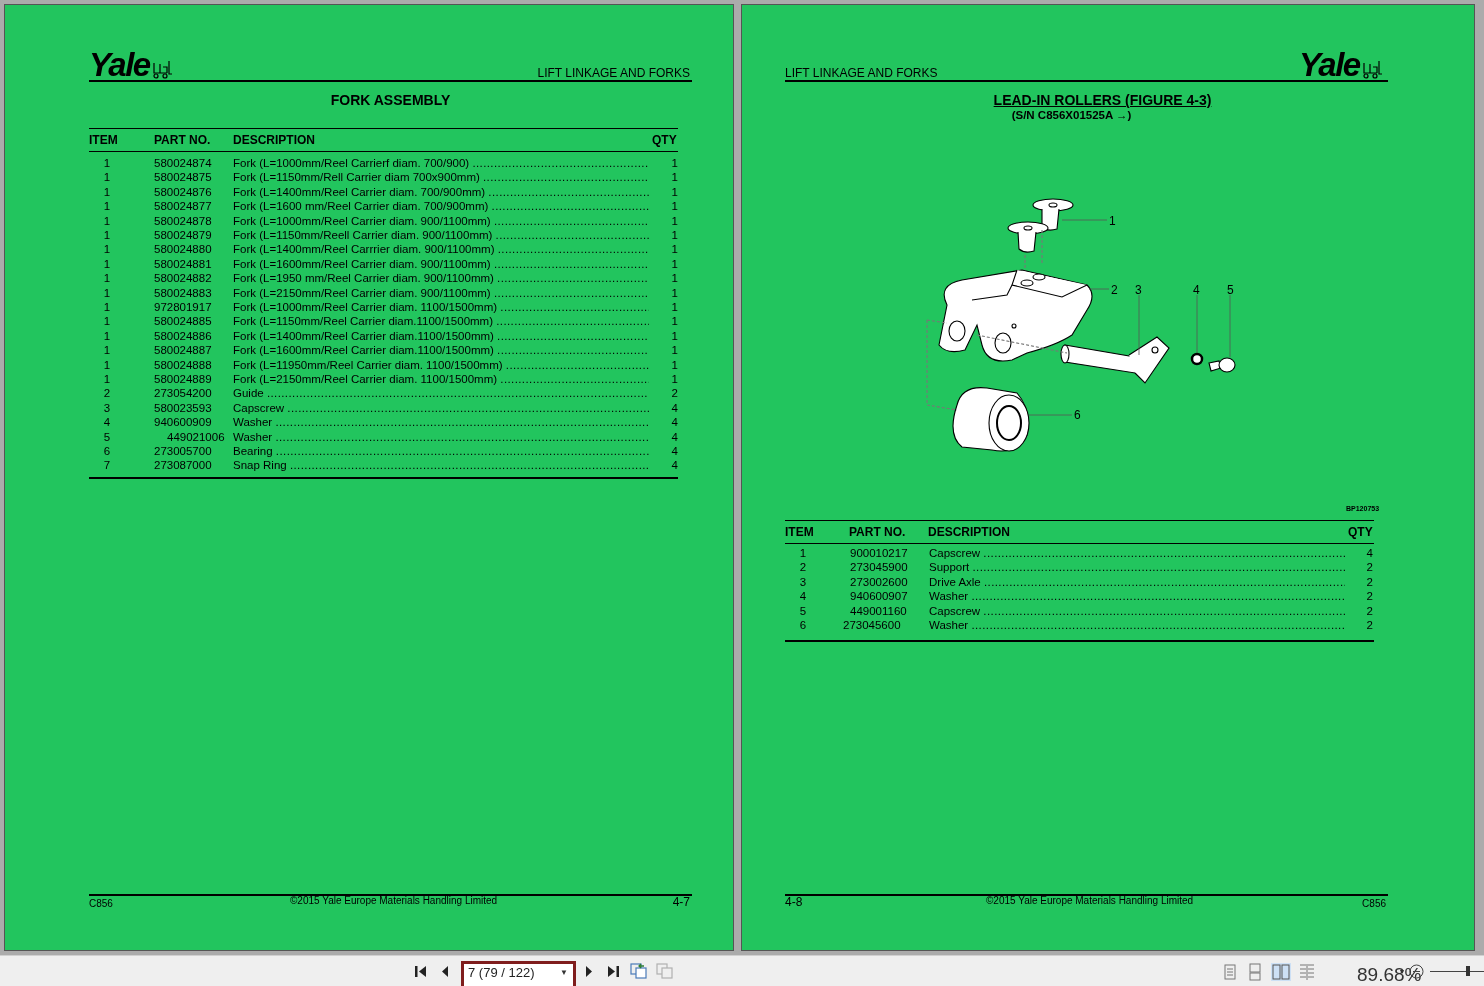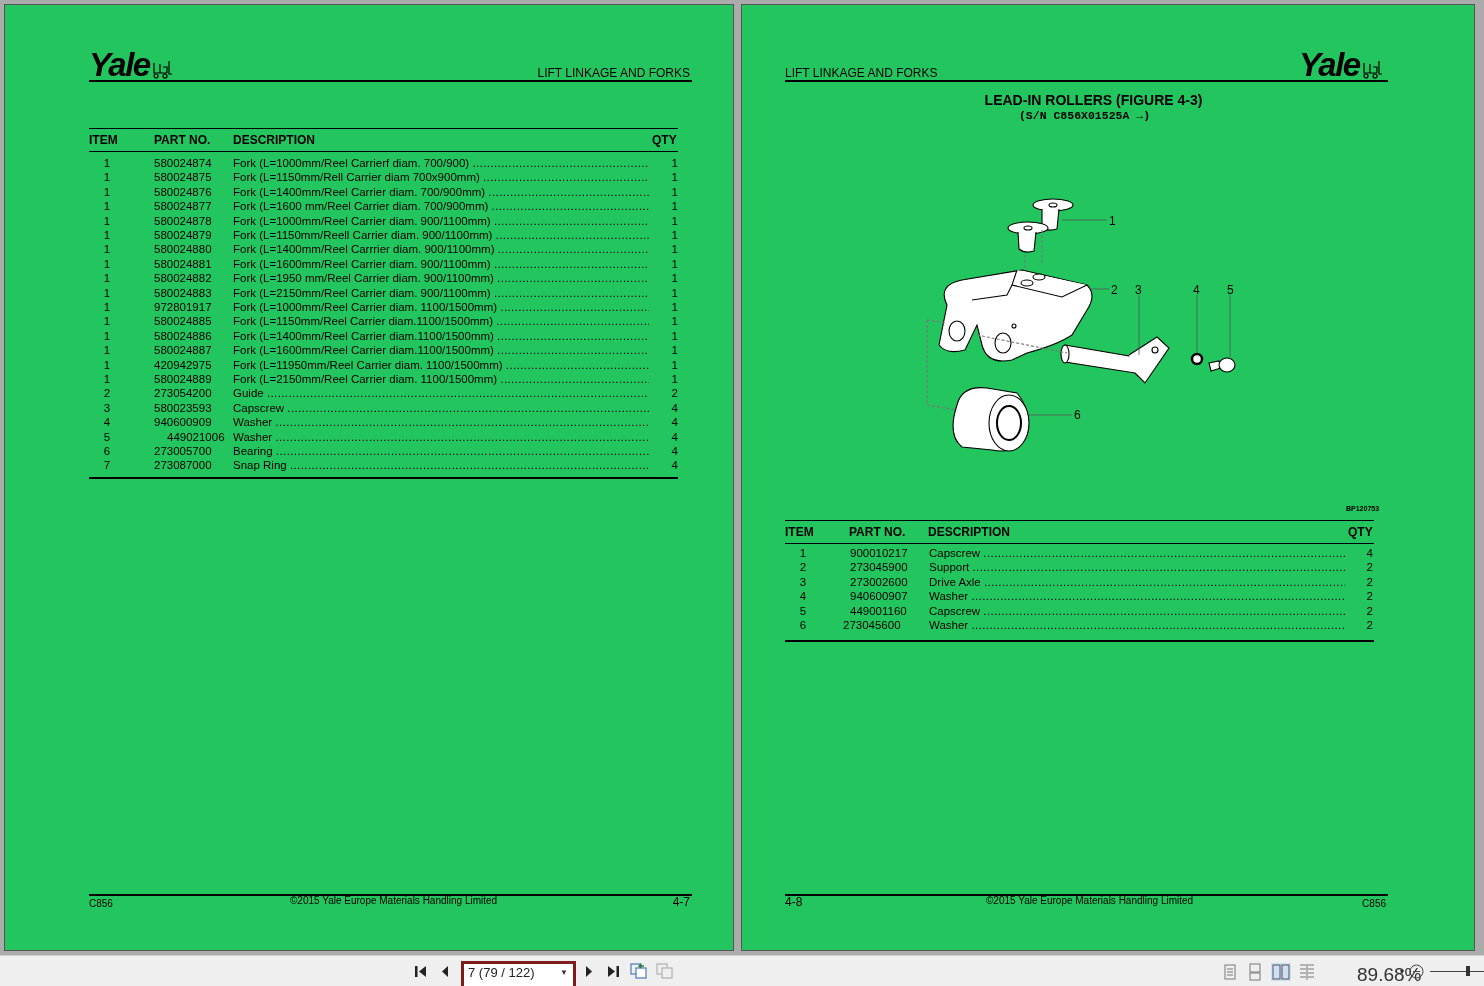--- a/index.html
+++ b/index.html
@@ -55,20 +55,21 @@
     <div class="logo" style="left:84px; top:43px;">
       <span>Yale</span><span class="fl"><svg width="22" height="18" viewBox="0 0 22 18">
             <path d="M3 2 L3 12 L16 12 M9 3 L9 12 M12 6 L16 6 L16 12 M18 0 L18 13 L21 13" stroke="#000" stroke-width="1.2" fill="none"></path>
             <circle cx="5" cy="15" r="2" fill="none" stroke="#000" stroke-width="1.2"></circle>
             <circle cx="14" cy="15" r="2" fill="none" stroke="#000" stroke-width="1.2"></circle>
           </svg></span>
     </div>
     <div class="section-head" style="right:43px; top:61px;">LIFT LINKAGE AND FORKS</div>
     <div class="rule" style="left:84px; width:603px; top:75px;"></div>
 
+    <div class="title" style="left:84px; width:603px; top:87px;">FORK ASSEMBLY</div>
 
     <div class="thin-rule" style="left:84px; width:589px; top:123px;"></div>
     <div class="th" style="left:84px; top:128px;">ITEM</div>
     <div class="th" style="left:149px; top:128px;">PART NO.</div>
     <div class="th" style="left:228px; top:128px;">DESCRIPTION</div>
     <div class="th" style="left:647px; top:128px;">QTY</div>
     <div class="thin-rule" style="left:84px; width:589px; top:146px;"></div>
 
     <div id="left-rows">
         <div class="row" style="left: 84px; top: 151px; width: 600px;">
@@ -150,21 +151,21 @@
           <span class="qty" style="left:575px">1</span>
         </div>
         <div class="row" style="left: 84px; top: 338.2px; width: 600px;">
           <span class="item" style="left:8px">1</span>
           <span class="part" style="left:65px">580024887</span>
           <span class="desc" style="left:144px; width:416px"><span>Fork (L=1600mm/Reel Carrier diam.1100/1500mm)</span> <span class="dots">........................................................................................................................................................................................................</span></span>
           <span class="qty" style="left:575px">1</span>
         </div>
         <div class="row" style="left: 84px; top: 352.6px; width: 600px;">
           <span class="item" style="left:8px">1</span>
-          <span class="part" style="left:65px">420942975</span>
+          <span class="part" style="left:65px">580024888</span>
           <span class="desc" style="left:144px; width:416px"><span>Fork (L=11950mm/Reel Carrier diam. 1100/1500mm)</span> <span class="dots">........................................................................................................................................................................................................</span></span>
           <span class="qty" style="left:575px">1</span>
         </div>
         <div class="row" style="left: 84px; top: 367px; width: 600px;">
           <span class="item" style="left:8px">1</span>
           <span class="part" style="left:65px">580024889</span>
           <span class="desc" style="left:144px; width:416px"><span>Fork (L=2150mm/Reel Carrier diam. 1100/1500mm)</span> <span class="dots">........................................................................................................................................................................................................</span></span>
           <span class="qty" style="left:575px">1</span>
         </div>
         <div class="row" style="left: 84px; top: 381.4px; width: 600px;">
@@ -217,22 +218,22 @@
     <div class="section-head" style="left:43px; top:61px;">LIFT LINKAGE AND FORKS</div>
     <div class="logo" style="left:557px; top:43px;">
       <span>Yale</span><span class="fl"><svg width="22" height="18" viewBox="0 0 22 18">
             <path d="M3 2 L3 12 L16 12 M9 3 L9 12 M12 6 L16 6 L16 12 M18 0 L18 13 L21 13" stroke="#000" stroke-width="1.2" fill="none"></path>
             <circle cx="5" cy="15" r="2" fill="none" stroke="#000" stroke-width="1.2"></circle>
             <circle cx="14" cy="15" r="2" fill="none" stroke="#000" stroke-width="1.2"></circle>
           </svg></span>
     </div>
     <div class="rule" style="left:43px; width:603px; top:75px;"></div>
 
-    <div class="title" style="left:50px; width:603px; top:87px;">LEAD-IN ROLLERS (FIGURE 4-3)</div>
-    <div class="subtitle" style="left:41px; width:603px; top:104px;font-family:Liberation Mono, monospace;">(S/N C856X01525A →)</div>
+    <div class="title" style="left:59px; width:603px; top:87px;text-decoration:underline;">LEAD-IN ROLLERS (FIGURE 4-3)</div>
+    <div class="subtitle" style="left:28px; width:603px; top:104px;">(S/N C856X01525A →)</div>
 
     <svg style="position:absolute; left:175px; top:180px;" width="340" height="280" viewBox="0 0 340 280">
       <g fill="#fff" stroke="#000" stroke-width="1.1">
 
         <ellipse cx="136" cy="20" rx="20" ry="6"></ellipse>
         <path d="M125 24 L125 42 Q130 47 140 44 L142 24"></path>
         <ellipse cx="136" cy="20" rx="4" ry="2"></ellipse>
         <ellipse cx="111" cy="43" rx="20" ry="6"></ellipse>
         <path d="M101 47 L102 64 Q108 69 117 66 L119 47"></path>
         <ellipse cx="111" cy="43" rx="4" ry="2"></ellipse>

